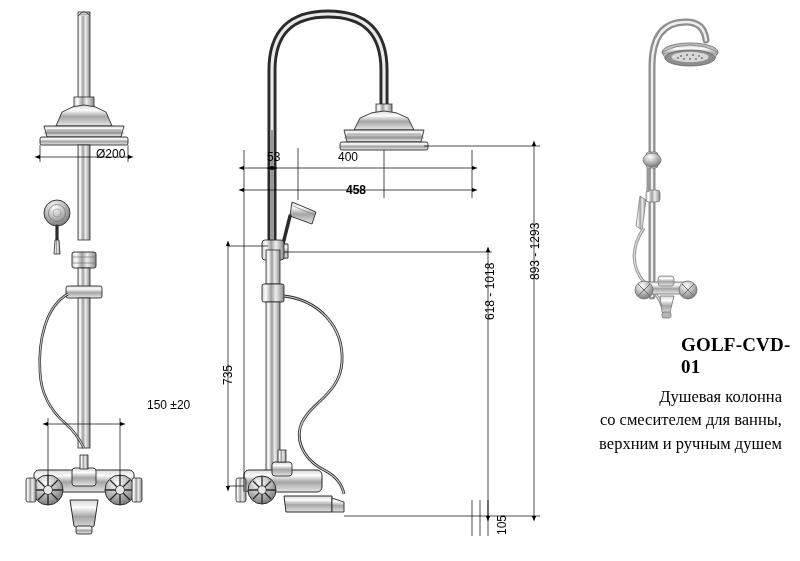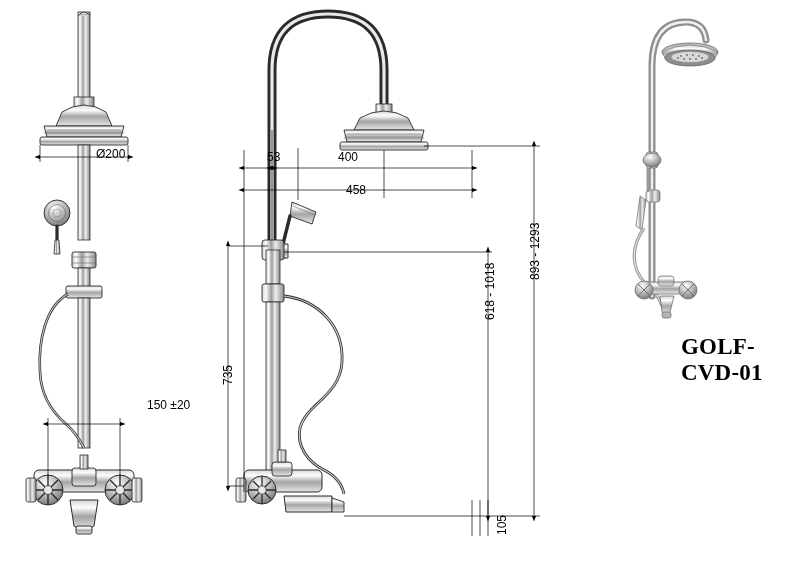--- a/index.html
+++ b/index.html
@@ -32,21 +32,21 @@
     color: #000000;
     white-space: nowrap;
   }
   .dim-label.vert {
     transform-origin: left top;
     transform: rotate(-90deg);
   }
   .product-code {
     position: absolute;
     font-family: "Liberation Serif", serif;
-    font-size: 23px;
+    font-size: 19px;
     font-weight: bold;
     color: #000000;
     letter-spacing: 0.2px;
   }
   .product-desc {
     position: absolute;
     font-family: "Liberation Serif", serif;
     font-size: 16.5px;
     color: #000000;
     text-align: right;
@@ -267,28 +267,33 @@
       <rect x="662" y="312" width="9" height="6" rx="2" fill="#b5b5b5" stroke="#6d6d6d" stroke-width="0.7"></rect>
     </g>
   </svg>
 
   <div class="dim-label" style="left:96px; top:147px;">Ø200</div>
 
   <div class="dim-label" style="left:252px; top:150px;margin-left:15px;">53</div>
 
   <div class="dim-label" style="left:338px; top:150px;">400</div>
 
-  <div class="dim-label" style="left:346px; top:183px;">458</div>
+  <div class="dim-label" style="left:346px; top:183px;font-weight:bold;">458</div>
 
   <div class="dim-label vert" style="left:528px; top:280px;">893 - 1293</div>
 
   <div class="dim-label vert" style="left:483px; top:320px;">618 - 1018</div>
 
   <div class="dim-label vert" style="left:221px; top:385px;">735</div>
 
   <div class="dim-label" style="left:130px; top:398px;margin-left:17px;">150 ±20</div>
 
   <div class="dim-label vert" style="left:495px; top:535px;">105</div>
 
   <div class="product-code" style="left:681px; top:334px;">GOLF-CVD-01</div>
 
+  <div class="product-desc" style="right:18px; top:385px;">
+    <div>Душевая колонна</div>
+    <div>со смесителем для ванны,</div>
+    <div>верхним и ручным душем</div>
+  </div>
 
 </div>
 
 </body></html>

